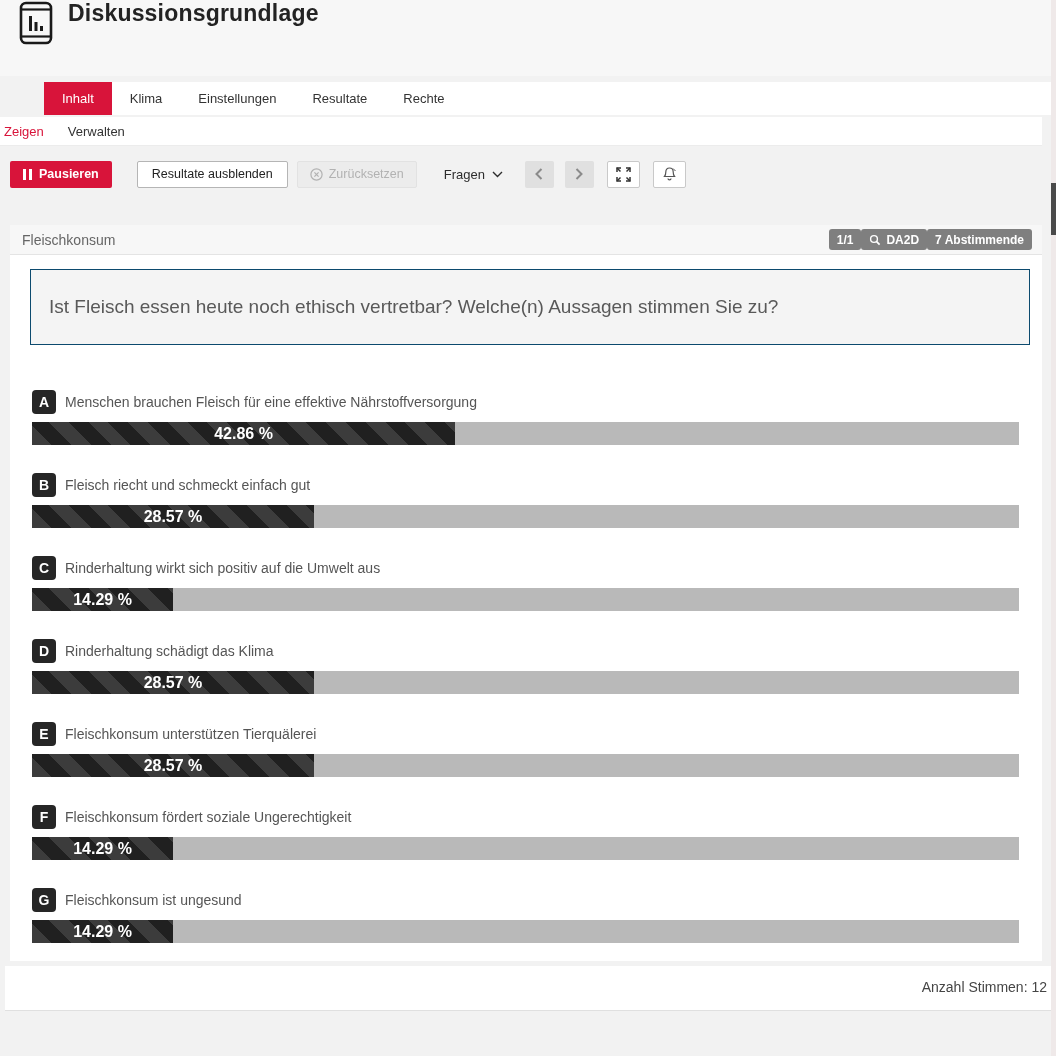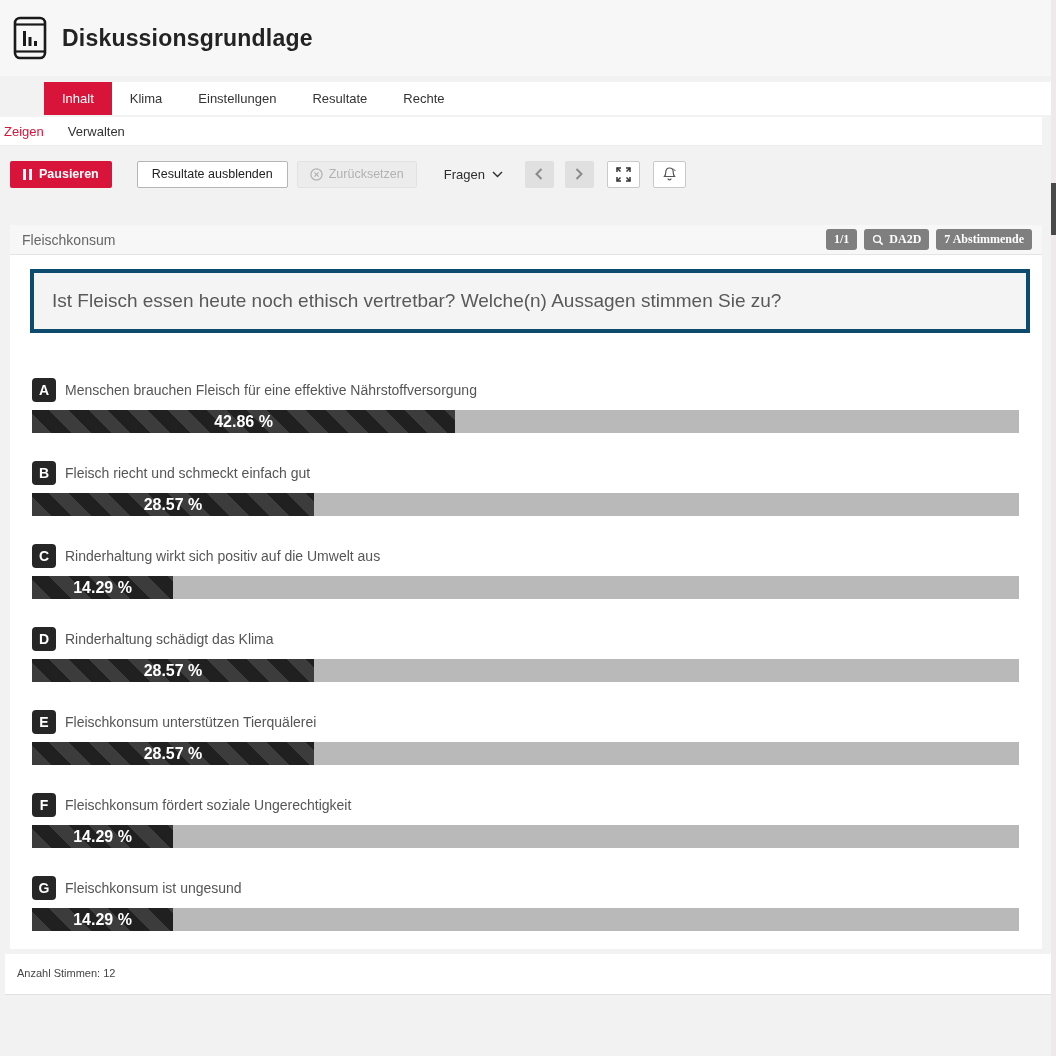--- a/index.html
+++ b/index.html
@@ -7,21 +7,21 @@
   body {
     background: #f2f2f2;
     font-family: "Liberation Sans", sans-serif;
     position: relative;
     overflow: hidden;
   }
 
   
   .app-header {
     height: 76px; background: #f7f7f7;
-    display: flex; align-items: center; padding-left: 12px;
+    display: flex; align-items: flex-start; padding-left: 18px;
   }
   .logo { margin-right: 14px; display: flex; }
   .app-title { font-size: 23px; font-weight: 700; color: #232323; letter-spacing: .2px; }
 
   
   .tabbar {
     margin-top: 6px; width: 1042px; height: 33px; background: #fff;
     display: flex; align-items: stretch; margin-left: 44px;
   }
   .tab {
@@ -58,30 +58,30 @@
   .pause-icon { display: inline-flex; gap: 3px; }
   .pause-icon i { display: block; width: 3px; height: 11px; background: #fff; }
 
   
   .panel { margin: 37px 0 0 10px; width: 1032px; background: #fff; }
   .panel-header {
     height: 30px; background: #f7f7f7; border-bottom: 1px solid #e4e4e4;
     display: flex; align-items: center; padding: 0 10px 0 12px;
   }
   .panel-title { font-size: 14px; color: #666; }
-  .badges { margin-left: auto; display: flex; gap: 7px; font-family: Liberation Serif, serif; }
+  .badges { margin-left: auto; display: flex; gap: 0; }
   .badge {
     background: #7f7f7f; color: #fff; font-weight: 700; font-size: 12px;
     padding: 0 8px; height: 21px; border-radius: 3px;
     display: inline-flex; align-items: center; gap: 5px;
   }
 
   .question-box {
-    margin: 14px 12px 0 20px; height: 64px; background: #f4f4f4;
-    border: 4px solid #0c4a6e; display: flex; align-items: center;
+    margin: 14px 12px 0 20px; height: 76px; background: #f4f4f4;
+    border: 1px solid #0c4a6e; display: flex; align-items: center;
     padding-left: 18px; font-size: 19px; color: #595959; text-align: right;
   }
 
   
   .answers { margin-top: 45px; padding: 0 23px 18px 22px; }
   .answer-row { margin-bottom: 28px; }
   .answer-row:last-child { margin-bottom: 0; }
   .answer-head { display: flex; align-items: center; gap: 9px; margin-bottom: 8px; }
   .letter-badge {
     flex: 0 0 auto; width: 24px; height: 24px; background: #262626; color: #fff;
@@ -94,21 +94,21 @@
     height: 100%;
     background: repeating-linear-gradient(45deg, #3c3c3c 0 14px, #202020 14px 28px);
     display: flex; align-items: center; justify-content: center;
   }
   .bar-percent { color: #fff; font-weight: 700; font-size: 16px; white-space: nowrap; }
 
   
   .votes-bar {
     margin: 5px 0 0 5px; width: 1046px; background: #fff;
     border-bottom: 1px solid #e0e0e0;
-    padding: 13px 12px 15px 12px; font-size: 11px; color: #454545;
+    padding: 13px 4px 15px 12px; font-size: 14px; color: #454545; text-align: right;
   }
 
   
   .scrollbar { position: absolute; top: 0; right: 0; width: 5px; height: 1056px; background: #efe9e9; }
   .scroll-thumb { position: absolute; top: 183px; right: 0; width: 5px; height: 52px; background: #4a4a4a; }
 </style>
 </head>
 <body>
 
 <div class="app-header">

